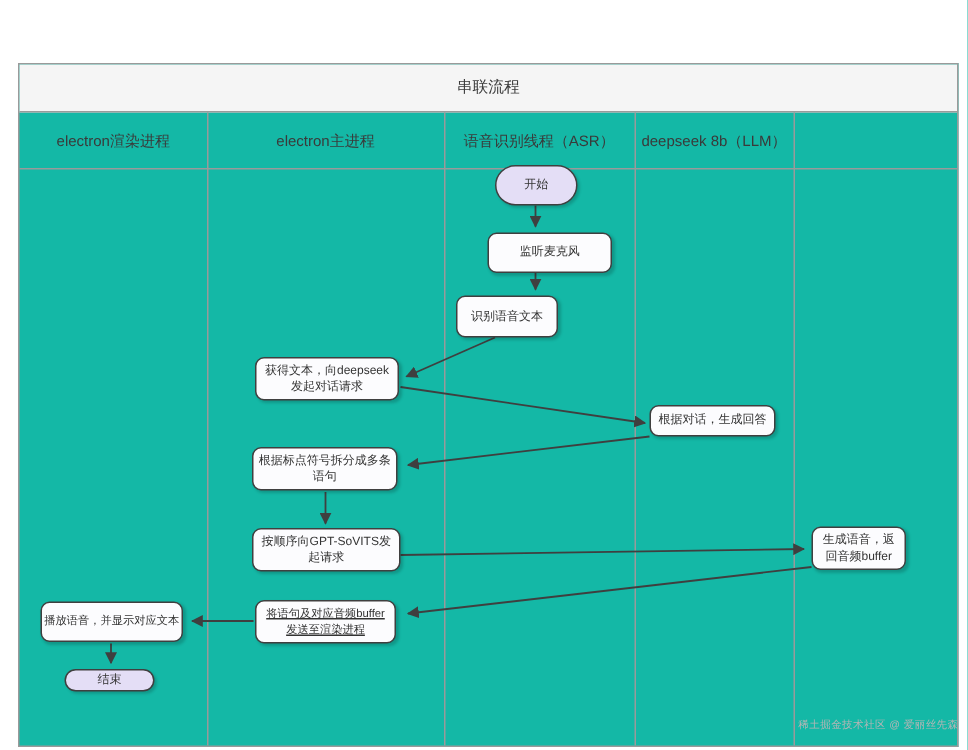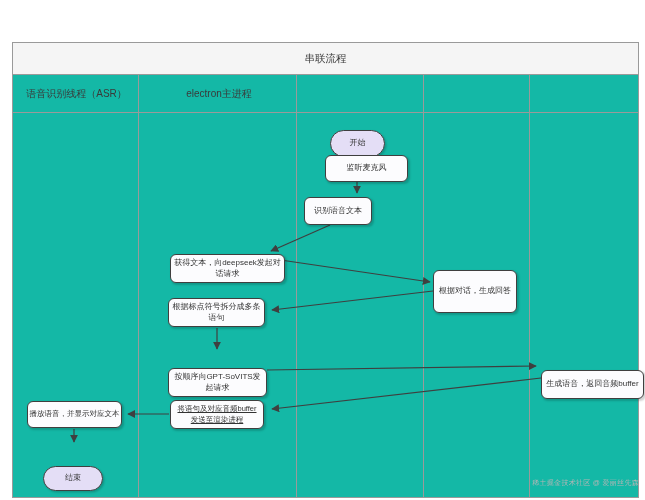--- a/index.html
+++ b/index.html
@@ -34,39 +34,41 @@
   
   .node{
     position:absolute;z-index:10;box-sizing:border-box;
     display:flex;align-items:center;justify-content:center;
     border:1.5px solid var(--node-border,#3f3f3f);
     font-size:8px;line-height:1.35;text-align:center;
     padding:1px 3px;color:var(--text,#333);
     box-shadow:1.5px 1.5px 2px rgba(0,0,0,0.18);
   }
   .process{background:var(--process-fill,#fcfcfe);border-radius:6px;}
-  .terminal{background:var(--terminal-fill,#e4def6);border-radius:14px;margin-top:20px;}
+  .terminal{background:var(--terminal-fill,#e4def6);border-radius:14px;}
   .tight{font-size:7.5px;white-space:nowrap;padding:1px 2px;}
   .tight2{font-size:7.5px;text-decoration:underline;}
   
   #arrows{position:absolute;left:0;top:0;z-index:5;pointer-events:none;}
   
   .watermark{
     position:absolute;right:6px;top:478px;font-size:7px;
     color:var(--watermark-text,#b5b5b5);letter-spacing:.3px;
   }
 </style>
 </head>
 <body>
 
 <div class="table">
   <div class="title-row">串联流程</div>
   <div class="header-row">
+    <div class="header-cell" style="width:125px">electron渲染进程</div>
+    <div class="header-cell" style="width:158px">electron主进程</div>
     <div class="header-cell" style="width:127px">语音识别线程（ASR）</div>
-    <div class="header-cell" style="width:158px">electron主进程</div>
+    <div class="header-cell" style="width:106px">deepseek 8b（LLM）</div>
   </div>
   <div class="vline" style="left:125px"></div>
   <div class="vline" style="left:283px"></div>
   <div class="vline" style="left:410px"></div>
   <div class="vline" style="left:516px"></div>
 </div>
 
 <svg id="arrows" width="645" height="500">
   <defs>
     <marker id="ah" viewBox="0 0 10 10" refX="9" refY="5" markerWidth="8" markerHeight="8" markerUnits="userSpaceOnUse" orient="auto-start-reverse">
@@ -83,22 +85,22 @@
     <line x1="267" y1="370" x2="536" y2="366" marker-end="url(#ah)"></line>
     <line x1="541" y1="378" x2="272" y2="409" marker-end="url(#ah)"></line>
     <line x1="169" y1="414" x2="128" y2="414" marker-end="url(#ah)"></line>
     <line x1="74" y1="429" x2="74" y2="442" marker-end="url(#ah)"></line>
   </g>
 </svg>
 
 <div class="node terminal" style="left:330px;top:110px;width:55px;height:27px">开始</div>
 <div class="node process" style="left:325px;top:155px;width:83px;height:27px">监听麦克风</div>
 <div class="node process" style="left:304px;top:197px;width:68px;height:28px">识别语音文本</div>
-<div class="node process" style="left:170px;top:254px;width:115px;height:29px">获得文本，向deepseek发起对话请求</div>
-<div class="node process" style="left:433px;top:270px;width:84px;height:43px">根据对话，生成回答</div>
+<div class="node process" style="left:170px;top:238px;width:96px;height:29px">获得文本，向deepseek发起对话请求</div>
+<div class="node process" style="left:433px;top:270px;width:84px;height:21px">根据对话，生成回答</div>
 <div class="node process" style="left:168px;top:298px;width:97px;height:29px">根据标点符号拆分成多条语句</div>
-<div class="node process" style="left:168px;top:368px;width:99px;height:29px">按顺序向GPT-SoVITS发起请求</div>
-<div class="node process" style="left:541px;top:370px;width:103px;height:29px">生成语音，返回音频buffer</div>
+<div class="node process" style="left:168px;top:352px;width:99px;height:29px">按顺序向GPT-SoVITS发起请求</div>
+<div class="node process" style="left:541px;top:351px;width:63px;height:29px">生成语音，返回音频buffer</div>
 <div class="node process tight2" style="left:170px;top:400px;width:94px;height:29px">将语句及对应音频buffer发送至渲染进程</div>
 <div class="node process tight" style="left:27px;top:401px;width:95px;height:27px">播放语音，并显示对应文本</div>
-<div class="node terminal" style="left:43px;top:446px;width:60px;height:25px">结束</div>
+<div class="node terminal" style="left:43px;top:446px;width:60px;height:15px">结束</div>
 
 <div class="watermark">稀土掘金技术社区 @ 爱丽丝先森</div>
 
 </body></html>

